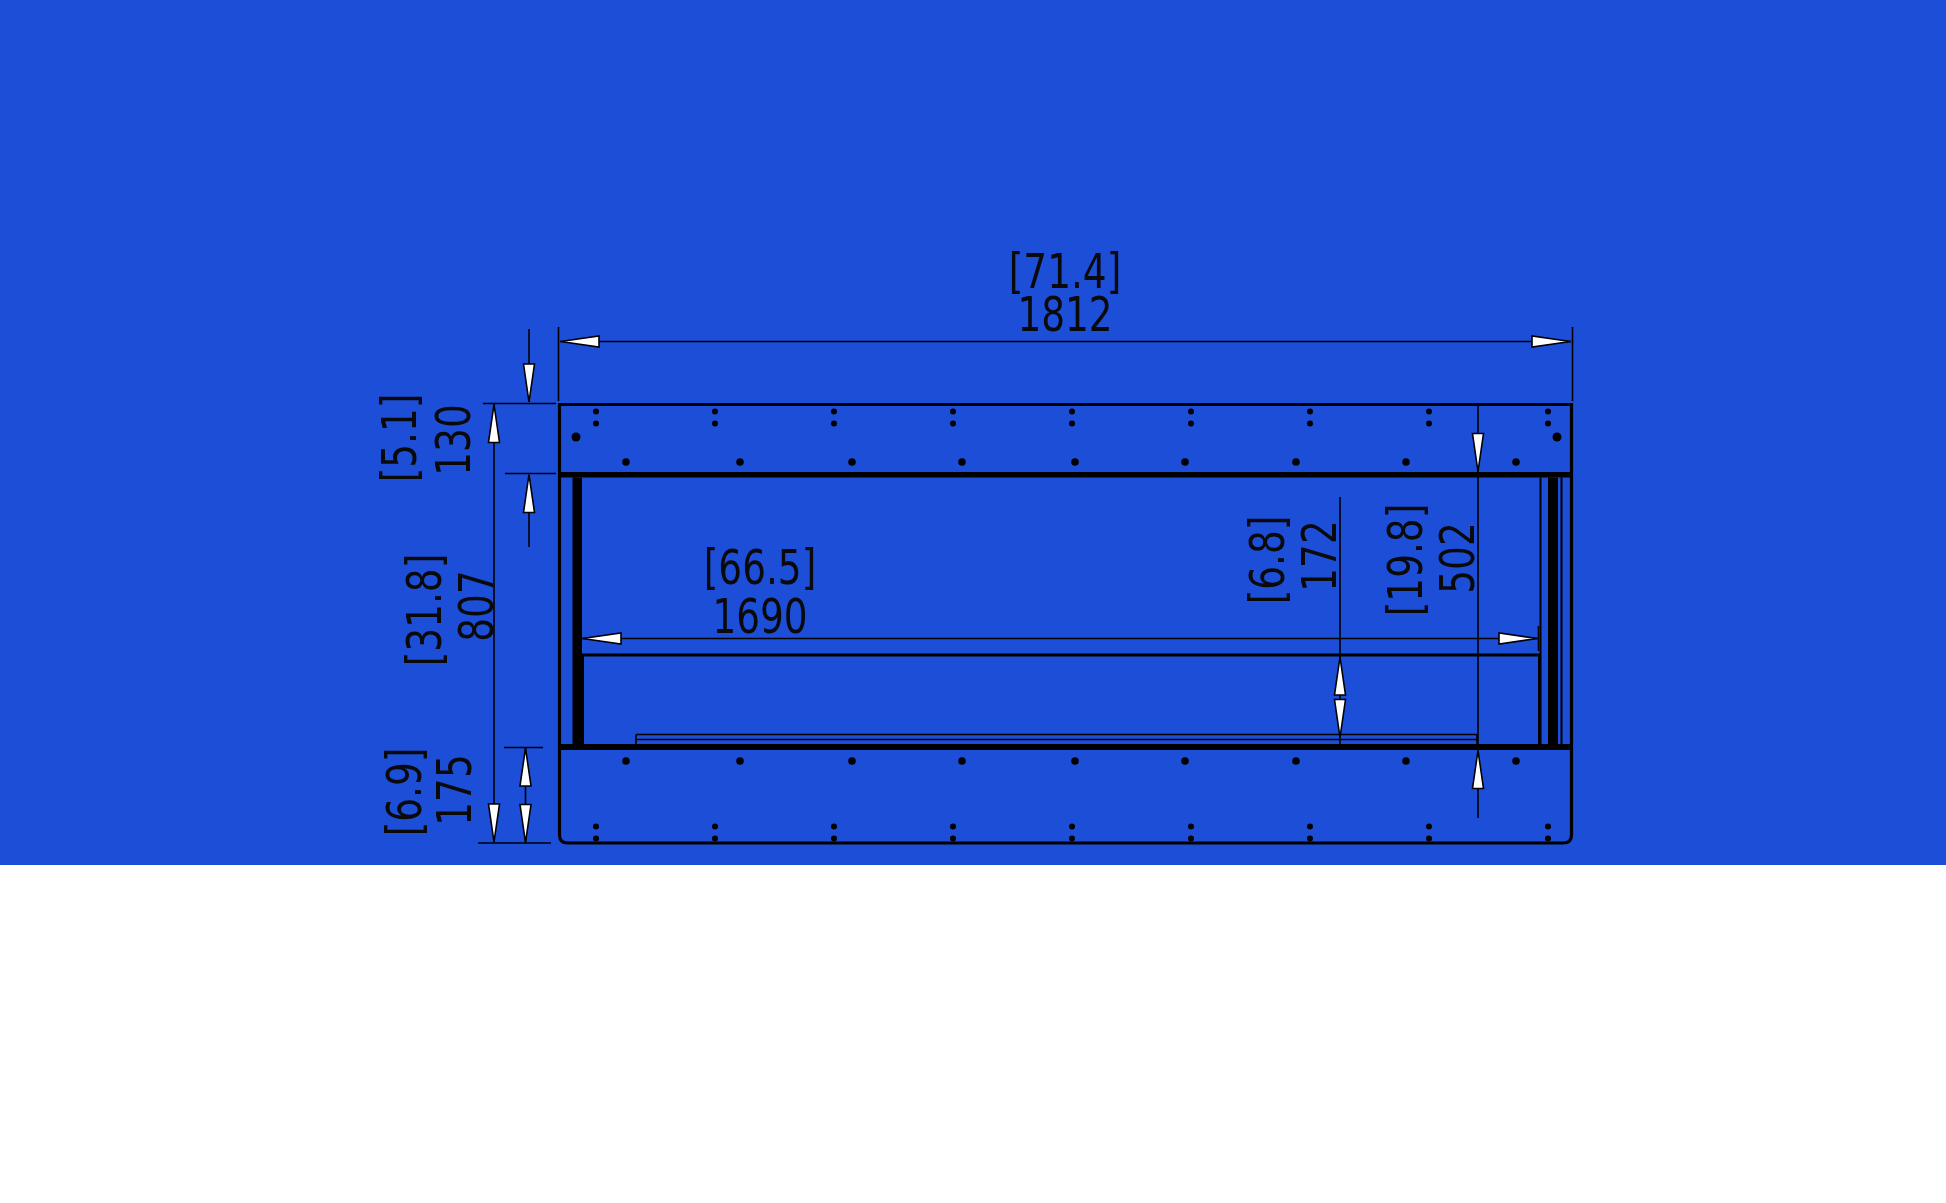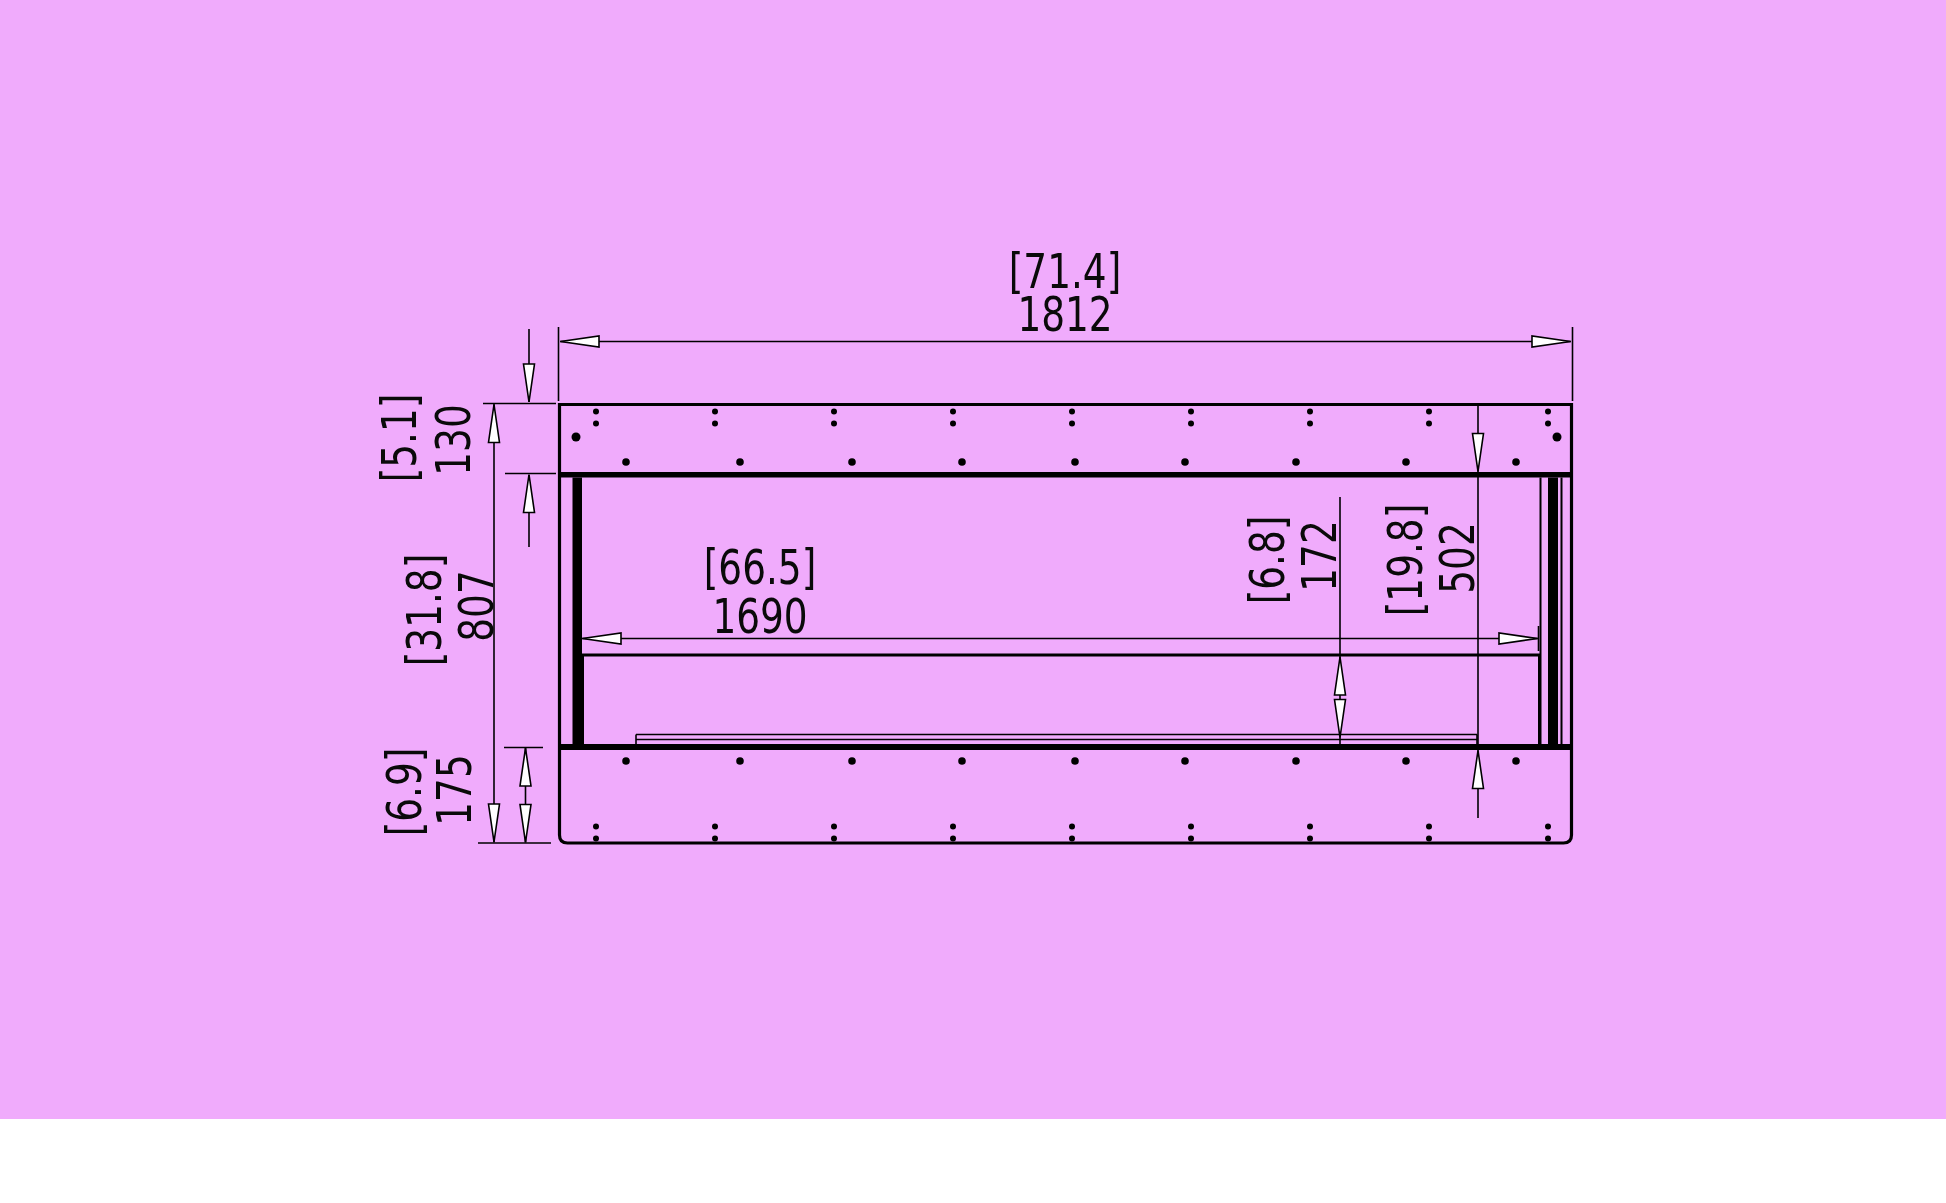--- a/index.html
+++ b/index.html
@@ -6,22 +6,22 @@
     margin: 0;
     padding: 0;
     width: 1946px;
     height: 1203px;
     background: #ffffff;
     font-family: "DejaVu Sans", "Liberation Sans", sans-serif;
   }
   #stage {
     position: relative;
     width: 1946px;
-    height: 1119px;
-    background: #f0abfc;
+    height: 865px;
+    background: #1d4ed8;
     overflow: hidden;
   }
   svg { position: absolute; left: 0; top: 0; }
   svg text {
     font-family: "DejaVu Sans", "Liberation Sans", sans-serif;
     font-size: 48px;
     fill: #0a0a0a;
   }
   .thin   { stroke: #000; stroke-width: 1.6; fill: none; }
   .med    { stroke: #000; stroke-width: 2;   fill: none; }

